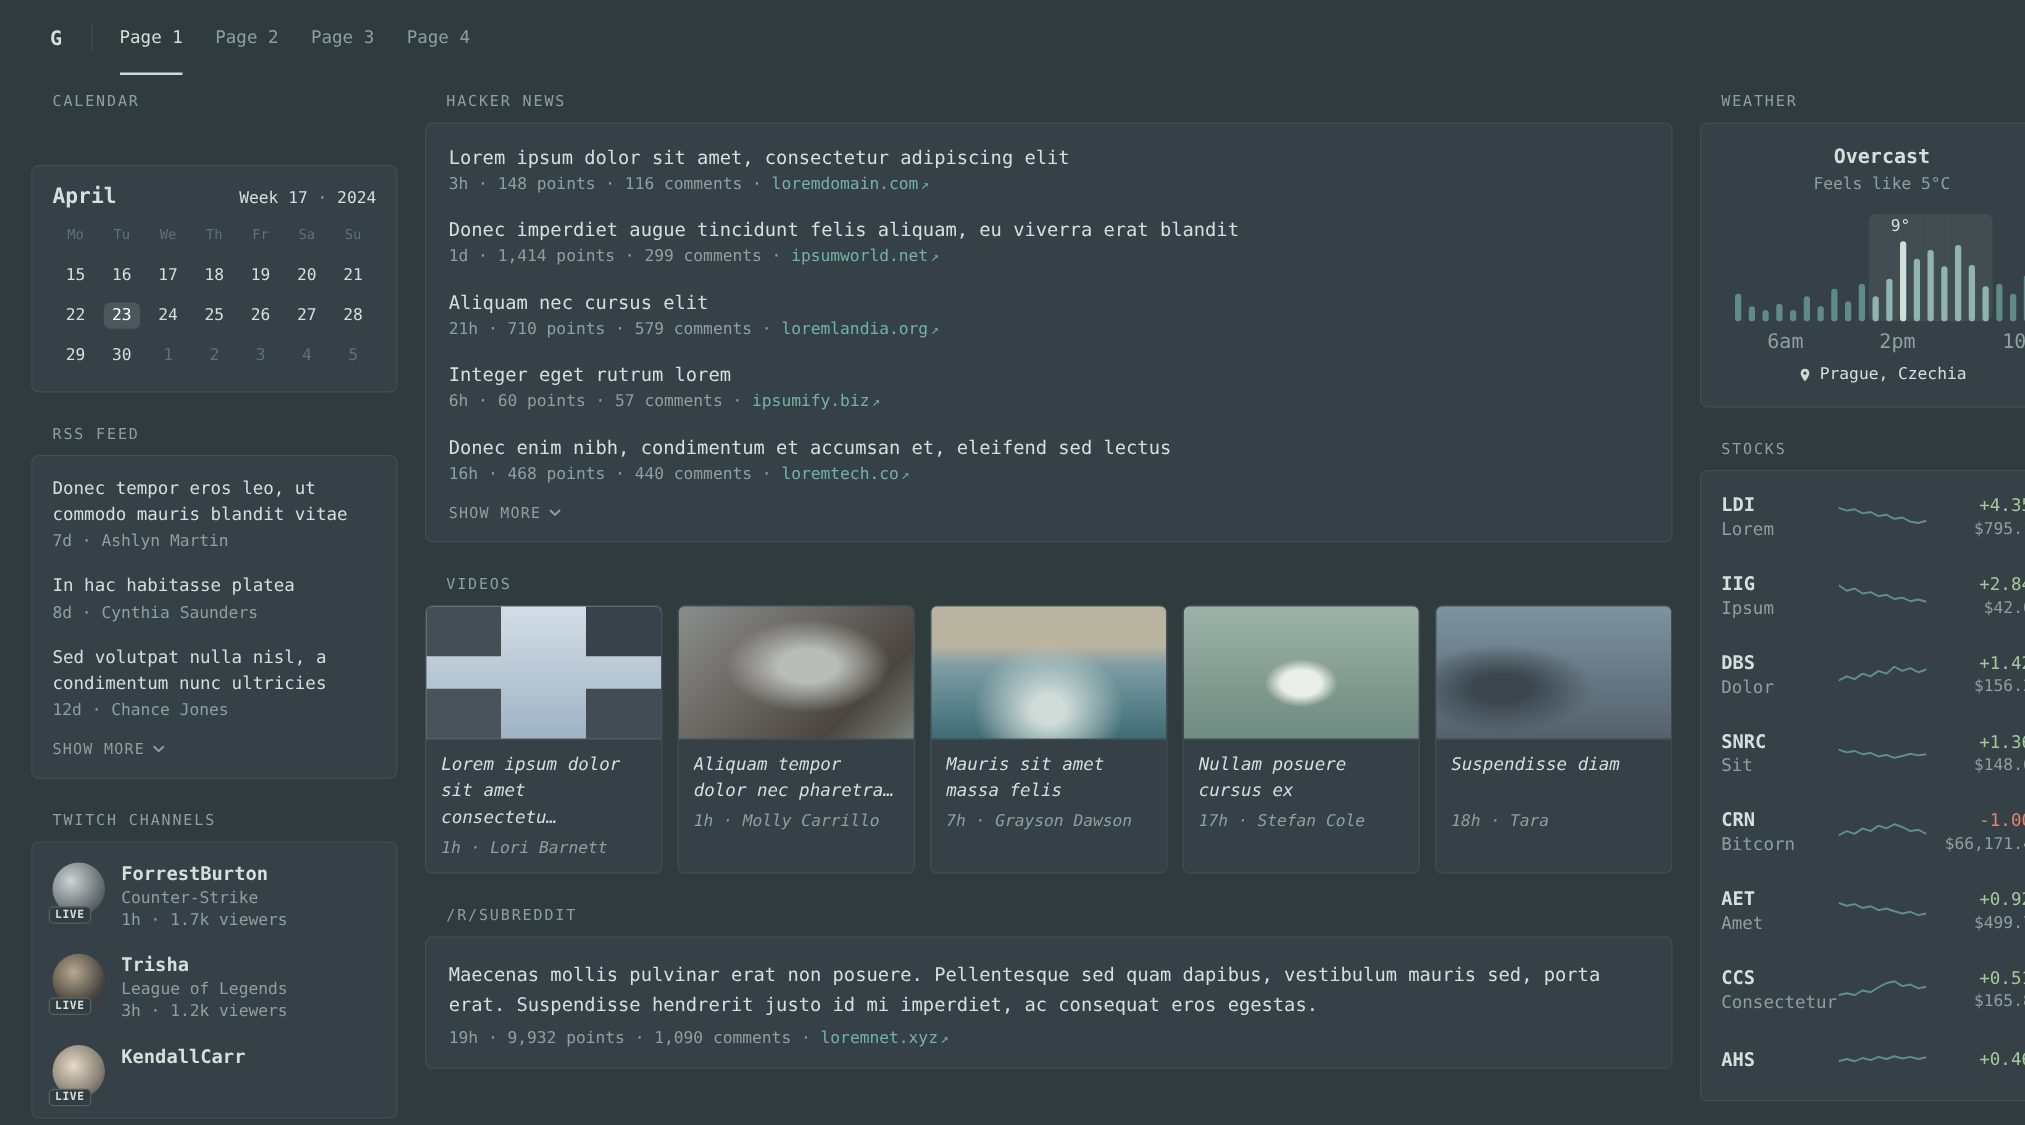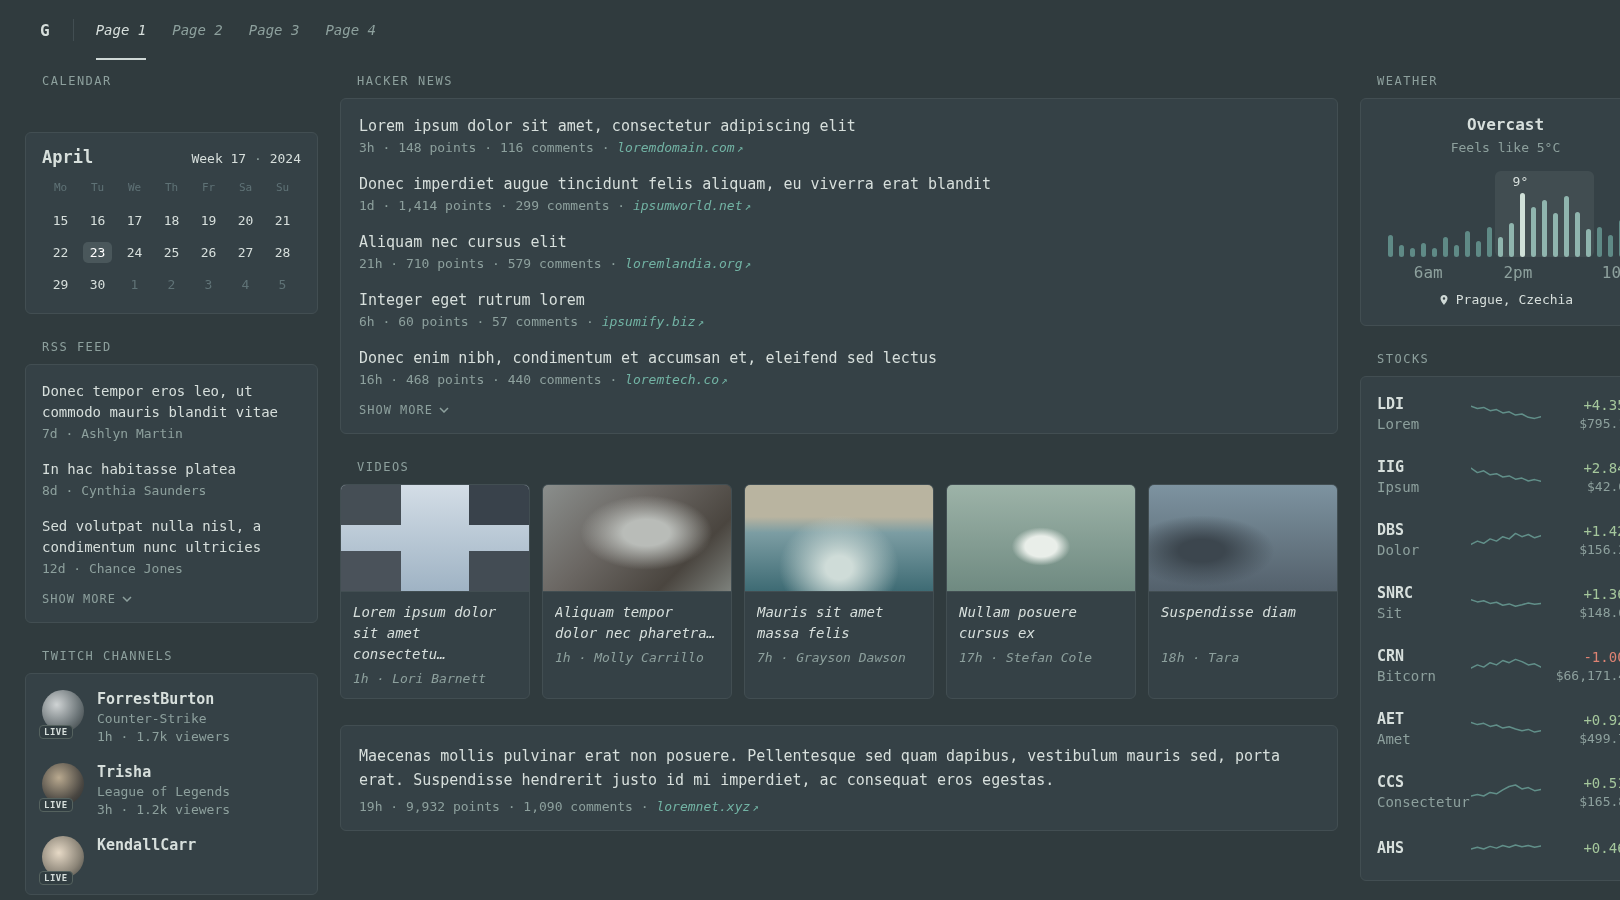--- a/index.html
+++ b/index.html
@@ -4,21 +4,21 @@
 <style>
   :root{
     --bg:#303b3e; --card:#354146; --border:#424e52; --text:#d7dfdc; --dim:#8da09d;
     --muted:#5f7276; --link:#72b3a4; --positive:#a5c79c; --negative:#df8373; --highlight:#4a575b;
   }
   *{box-sizing:border-box; margin:0; padding:0;}
   body{
     width:1620px; height:900px; overflow:hidden; background:var(--bg); color:var(--text);
     font-family:"DejaVu Sans Mono","Liberation Mono",monospace; font-size:14px;
   }
-  a{text-decoration:none; color:inherit;font-style:italic;}
+  a{text-decoration:none; color:inherit;}
   
   .nav{height:60px; display:flex; align-items:center; padding:0 40px;}
   .logo{font-weight:bold; font-size:16px; letter-spacing:1px; cursor:pointer;}
   .nav-sep{width:1px; height:22px; background:var(--border); margin:0 22px;}
   .tabs{display:flex; gap:26px; height:60px; align-items:stretch;}
   .tab{display:flex; align-items:center; color:var(--dim); border-bottom:2px solid transparent; padding-top:2px; cursor:pointer;}
   .tab.active{color:var(--text); border-bottom-color:#cfd8d6;}
   
   .content{width:1520px; margin-left:25px; display:grid; grid-template-columns:293px 1fr 291px; gap:22px; padding-top:14px;}
   .widget + .widget{margin-top:26px;}
@@ -433,20 +433,21 @@
             <div class="vid-thumb thumb-fog"></div>
             <div class="vid-body">
               <div class="vid-title">Suspendisse diam</div>
               <div class="vid-meta">18h · Tara</div>
             </div>
           </div>
         </div>
     </div>
 
     <div class="widget">
+      <h2 class="widget-title">/R/SUBREDDIT</h2>
       <div class="card hn-card">
         <div>
 
             <div class="hn-item">
               <div class="sub-title">Maecenas mollis pulvinar erat non posuere. Pellentesque sed quam dapibus, vestibulum mauris sed, porta erat. Suspendisse hendrerit justo id mi imperdiet, ac consequat eros egestas.</div>
               <div class="sub-meta">
                 <span>19h · 9,932 points · 1,090 comments ·</span>
                 <a class="domain"><span>loremnet.xyz</span><span class="arrow">↗</span></a>
               </div>
             </div>

